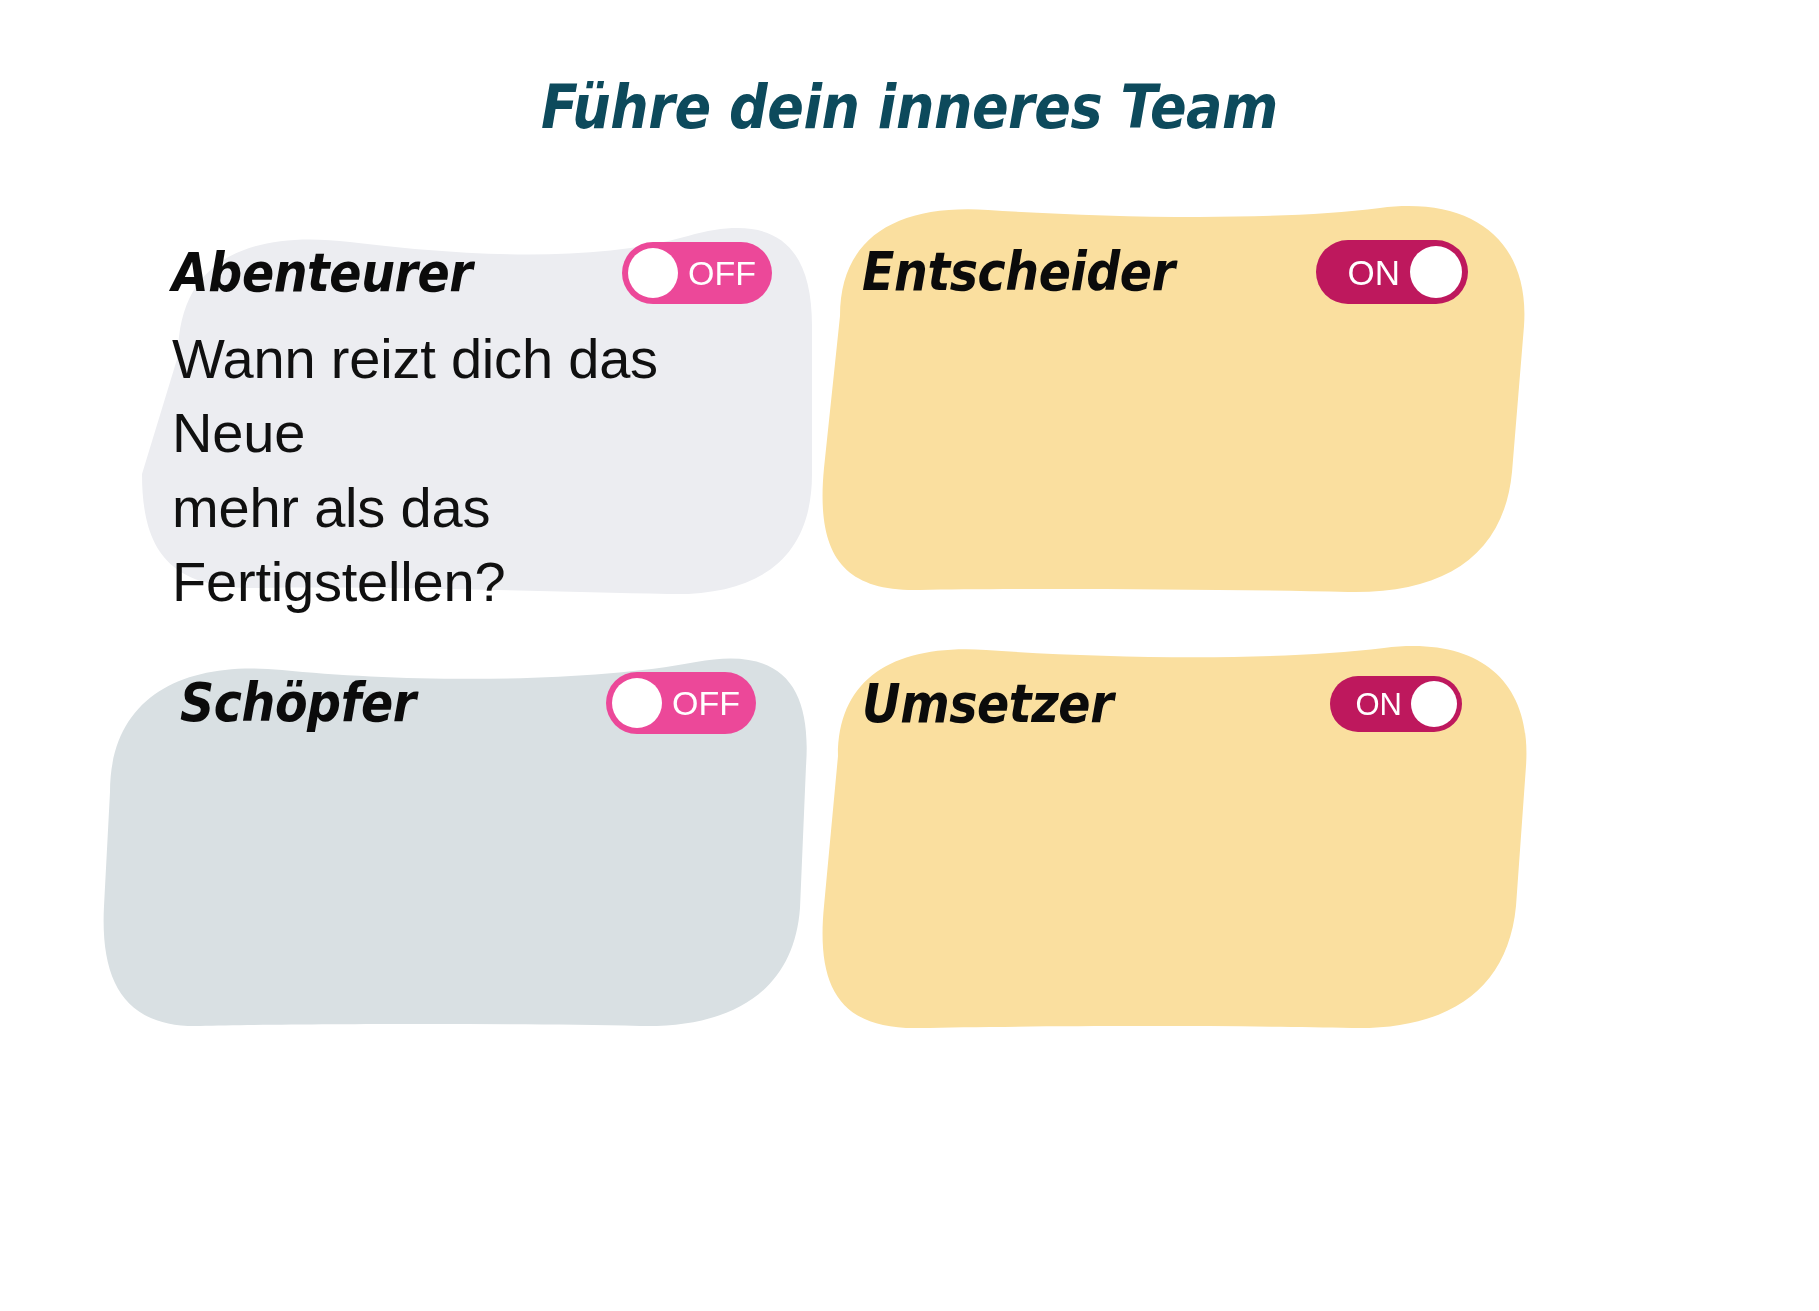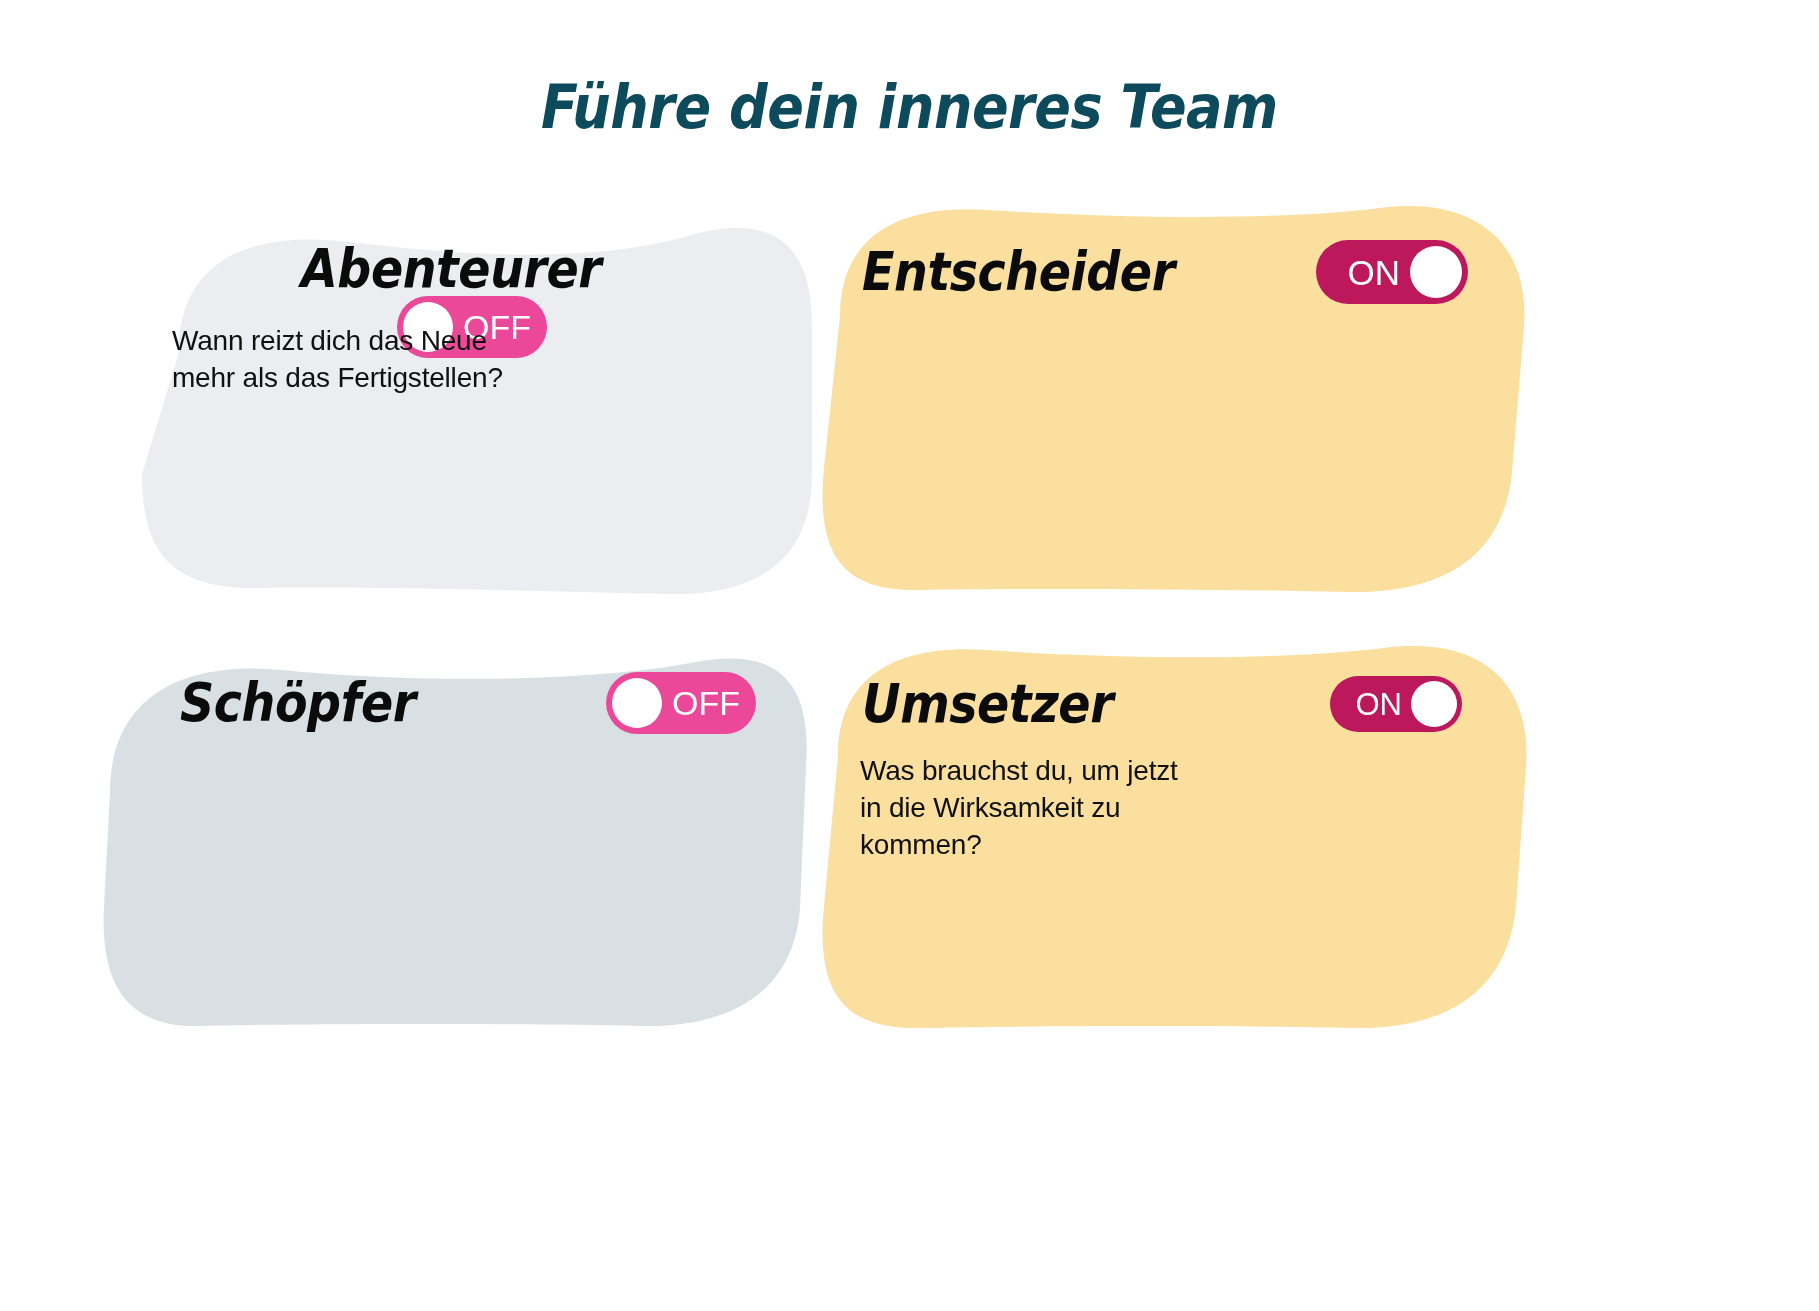--- a/index.html
+++ b/index.html
@@ -66,21 +66,21 @@
     letter-spacing: -0.5px;
     transform: scaleX(0.88);
     transform-origin: left center;
     white-space: nowrap;
     line-height: 1;
   }
 
   .card-body {
     position: absolute;
     font-family: "Liberation Sans", sans-serif;
-    font-size: 28px;
+    font-size: 56px;
     font-weight: normal;
     line-height: 1.33;
     color: #101010;
     letter-spacing: -0.2px;
     white-space: pre-line;
   }
 
   
   .toggle {
     position: relative;
@@ -127,21 +127,21 @@
   .tg-sm .knob { width: 46px; height: 46px; }
   .tg-sm .toggle-label { font-size: 31px; }
   .tg-sm.on .toggle-label { margin-right: 9px; margin-left: 7px; }
 
   
   #card-abenteurer { left: 112px;  top: 206px;  width: 700px;  height: 390px; }
   #card-entscheider{ left: 800px;  top: 196px;  width: 730px;  height: 398px; }
   #card-schoepfer  { left: 100px;  top: 634px;  width: 710px;  height: 394px; }
   #card-umsetzer   { left: 802px;  top: 634px;  width: 730px;  height: 396px; }
 
-  #card-abenteurer .card-head { left: 60px;  top: 36px; width: 600px; flex-direction: column; }
+  #card-abenteurer .card-head { left: 60px;  top: 36px; width: 600px; }
   #card-entscheider .card-head{ left: 62px;  top: 44px; width: 606px; }
   #card-schoepfer .card-head  { left: 80px;  top: 38px; width: 576px; gap: 32px; }
   #card-umsetzer .card-head   { left: 60px;  top: 42px; width: 600px; gap: 32px; }
 
   #card-abenteurer .card-body { left: 60px;  top: 116px; width: 620px; }
   #card-entscheider .card-body{ left: 58px;  top: 124px; width: 580px; }
   #card-schoepfer .card-body  { left: 68px;  top: 118px; width: 620px; }
   #card-umsetzer .card-body   { left: 58px;  top: 118px; width: 560px; }
 </style>
 </head>
@@ -209,17 +209,14 @@
              C420,391 208,392 118,394 C38,396 14,354 22,272 Z" fill="#fadf9f"></path>
   </svg>
   <div class="card-inner">
     <div class="card-head">
       <div class="card-title">Umsetzer</div>
       <div class="toggle on tg-sm">
         <span class="toggle-label">ON</span>
         <span class="knob"></span>
       </div>
     </div>
-    <div class="card-body">Was brauchst du, um jetzt
-in die Wirksamkeit zu
-kommen?</div>
   </div>
 </div>
 
 </body></html>

